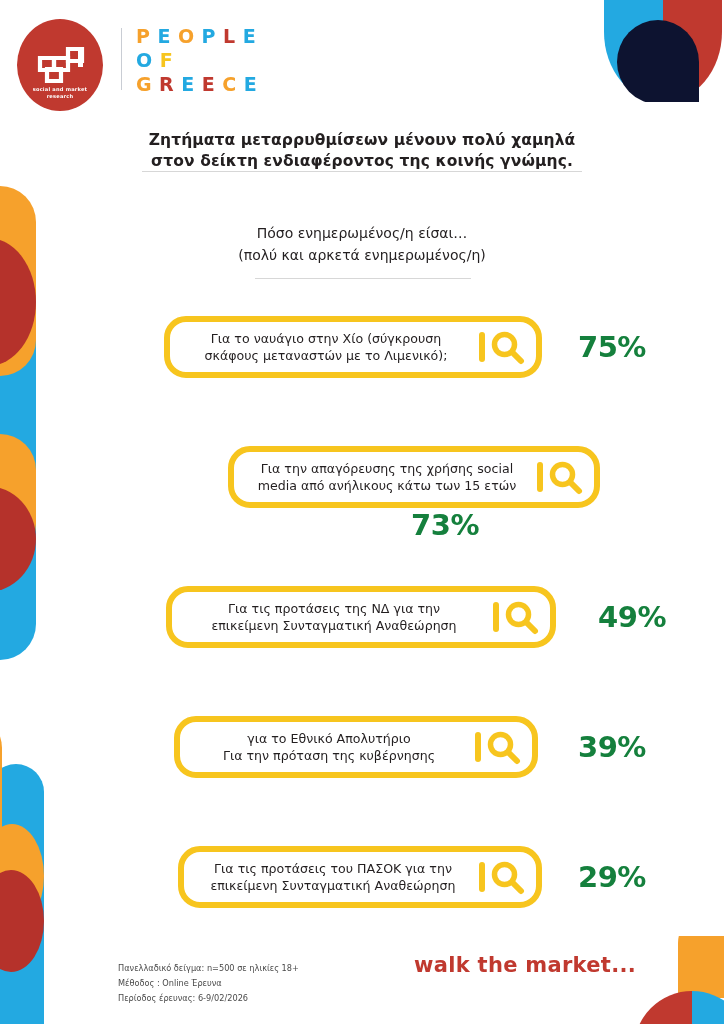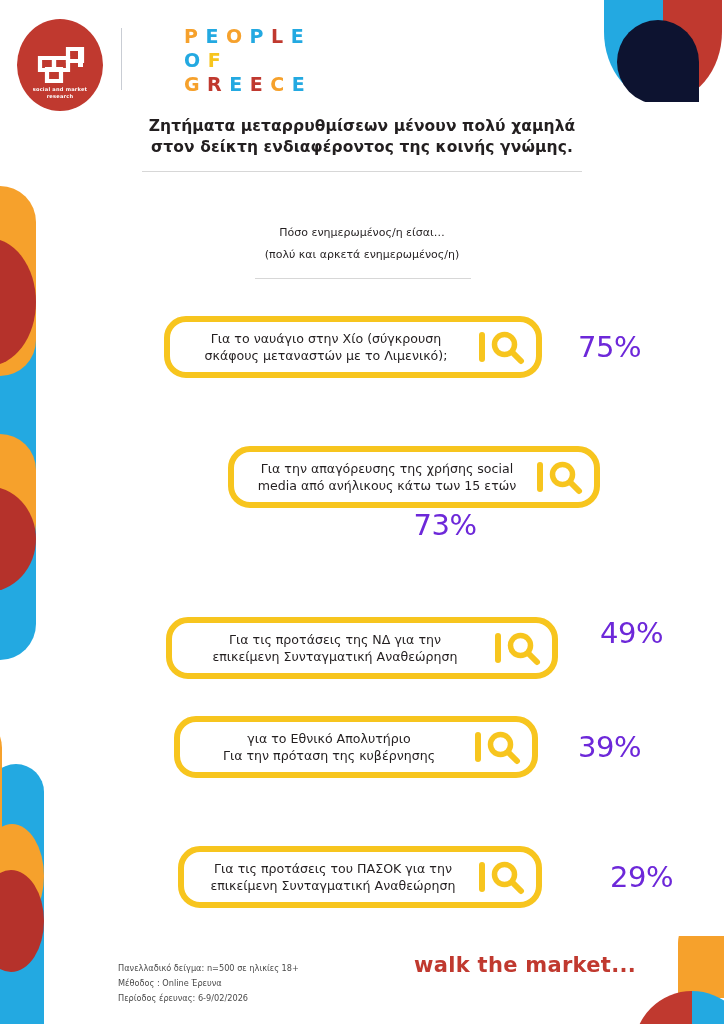--- a/index.html
+++ b/index.html
@@ -136,26 +136,26 @@
   }
 
   .wordmark {
     position: absolute;
     left: 136px; top: 24px;
     font-size: 19px;
     font-weight: 700;
     letter-spacing: 7.5px;
     line-height: 24px;
   }
-  .wordmark div { white-space: nowrap; margin-left: 48px; }
+  .wordmark div { white-space: nowrap; }
   .wm { display: inline-block; }
 
   .title-block {
     position: absolute;
-    left: 142px; top: 116px;
+    left: 142px; top: 130px;
     width: 440px;
     text-align: center;
   }
   .title-block .t-line {
     font-size: 15.5px;
     font-weight: 700;
     color: #231f20;
     line-height: 21px;
     letter-spacing: 0.1px;
   }
@@ -167,21 +167,21 @@
     background: #d7d7d7;
   }
 
   .sub-block {
     position: absolute;
     left: 202px; top: 222px;
     width: 320px;
     text-align: center;
   }
   .sub-block .s-line {
-    font-size: 11px;
+    font-size: 14px;
     color: #231f20;
     line-height: 22px;
   }
   .sub-rule {
     position: absolute;
     left: 255px; top: 278px;
     width: 216px;
     height: 1px;
     background: #d7d7d7;
   }
@@ -212,22 +212,22 @@
     padding-right: 6px;
   }
   .search-ico {
     flex: 0 0 auto;
     width: 56px;
     height: 40px;
     display: block;
   }
   .pct {
     font-size: 29px;
-    color: #6d28d9;
-    font-weight: 400;
+    color: #15803d;
+    font-weight: 700;
     letter-spacing: -0.5px;
     white-space: nowrap;
   }
 
   
   .footer-meta {
     position: absolute;
     left: 118px; top: 961px;
     font-size: 8.2px;
     line-height: 15px;
@@ -353,21 +353,21 @@
         <svg class="search-ico" viewBox="0 0 56 40">
           <rect x="5" y="5" width="6" height="30" rx="3" fill="#f7c51e"></rect>
           <circle cx="30.5" cy="17.5" r="10" fill="none" stroke="#f7c51e" stroke-width="5.5"></circle>
           <line x1="38" y1="25" x2="47" y2="34" stroke="#f7c51e" stroke-width="6" stroke-linecap="round"></line>
         </svg>
       </div>
       <div class="pct" style="margin-left:62px;">73%</div>
     </div>
 
     <div class="row" style="left:166px; top:586px; width:500px;">
-      <div class="pill-box" style="width:392px;margin-top:31px;">
+      <div class="pill-box" style="width:392px;">
         <div class="pill-label">
           <div>Για τις προτάσεις της ΝΔ για την</div>
           <div>επικείμενη Συνταγματική Αναθεώρηση</div>
         </div>
         <svg class="search-ico" viewBox="0 0 56 40">
           <rect x="5" y="5" width="6" height="30" rx="3" fill="#f7c51e"></rect>
           <circle cx="30.5" cy="17.5" r="10" fill="none" stroke="#f7c51e" stroke-width="5.5"></circle>
           <line x1="38" y1="25" x2="47" y2="34" stroke="#f7c51e" stroke-width="6" stroke-linecap="round"></line>
         </svg>
       </div>
@@ -382,33 +382,33 @@
         </div>
         <svg class="search-ico" viewBox="0 0 56 40">
           <rect x="5" y="5" width="6" height="30" rx="3" fill="#f7c51e"></rect>
           <circle cx="30.5" cy="17.5" r="10" fill="none" stroke="#f7c51e" stroke-width="5.5"></circle>
           <line x1="38" y1="25" x2="47" y2="34" stroke="#f7c51e" stroke-width="6" stroke-linecap="round"></line>
         </svg>
       </div>
       <div class="pct" style="margin-left:40px;">39%</div>
     </div>
 
-    <div class="row" style="left:178px; top:846px; width:500px;gap:48px;">
+    <div class="row" style="left:178px; top:846px; width:500px;">
       <div class="pill-box" style="width:364px;">
         <div class="pill-label">
           <div>Για τις προτάσεις του ΠΑΣΟΚ για την</div>
           <div>επικείμενη Συνταγματική Αναθεώρηση</div>
         </div>
         <svg class="search-ico" viewBox="0 0 56 40">
           <rect x="5" y="5" width="6" height="30" rx="3" fill="#f7c51e"></rect>
           <circle cx="30.5" cy="17.5" r="10" fill="none" stroke="#f7c51e" stroke-width="5.5"></circle>
           <line x1="38" y1="25" x2="47" y2="34" stroke="#f7c51e" stroke-width="6" stroke-linecap="round"></line>
         </svg>
       </div>
-      <div class="pct" style="margin-left:20px;">29%</div>
+      <div class="pct" style="margin-left:36px;">29%</div>
     </div>
 
   </div>
 
   <div class="footer-meta">
     <div>Πανελλαδικό δείγμα: n=500 σε ηλικίες 18+</div>
     <div>Μέθοδος : Online Έρευνα</div>
     <div>Περίοδος έρευνας: 6-9/02/2026</div>
   </div>
 

